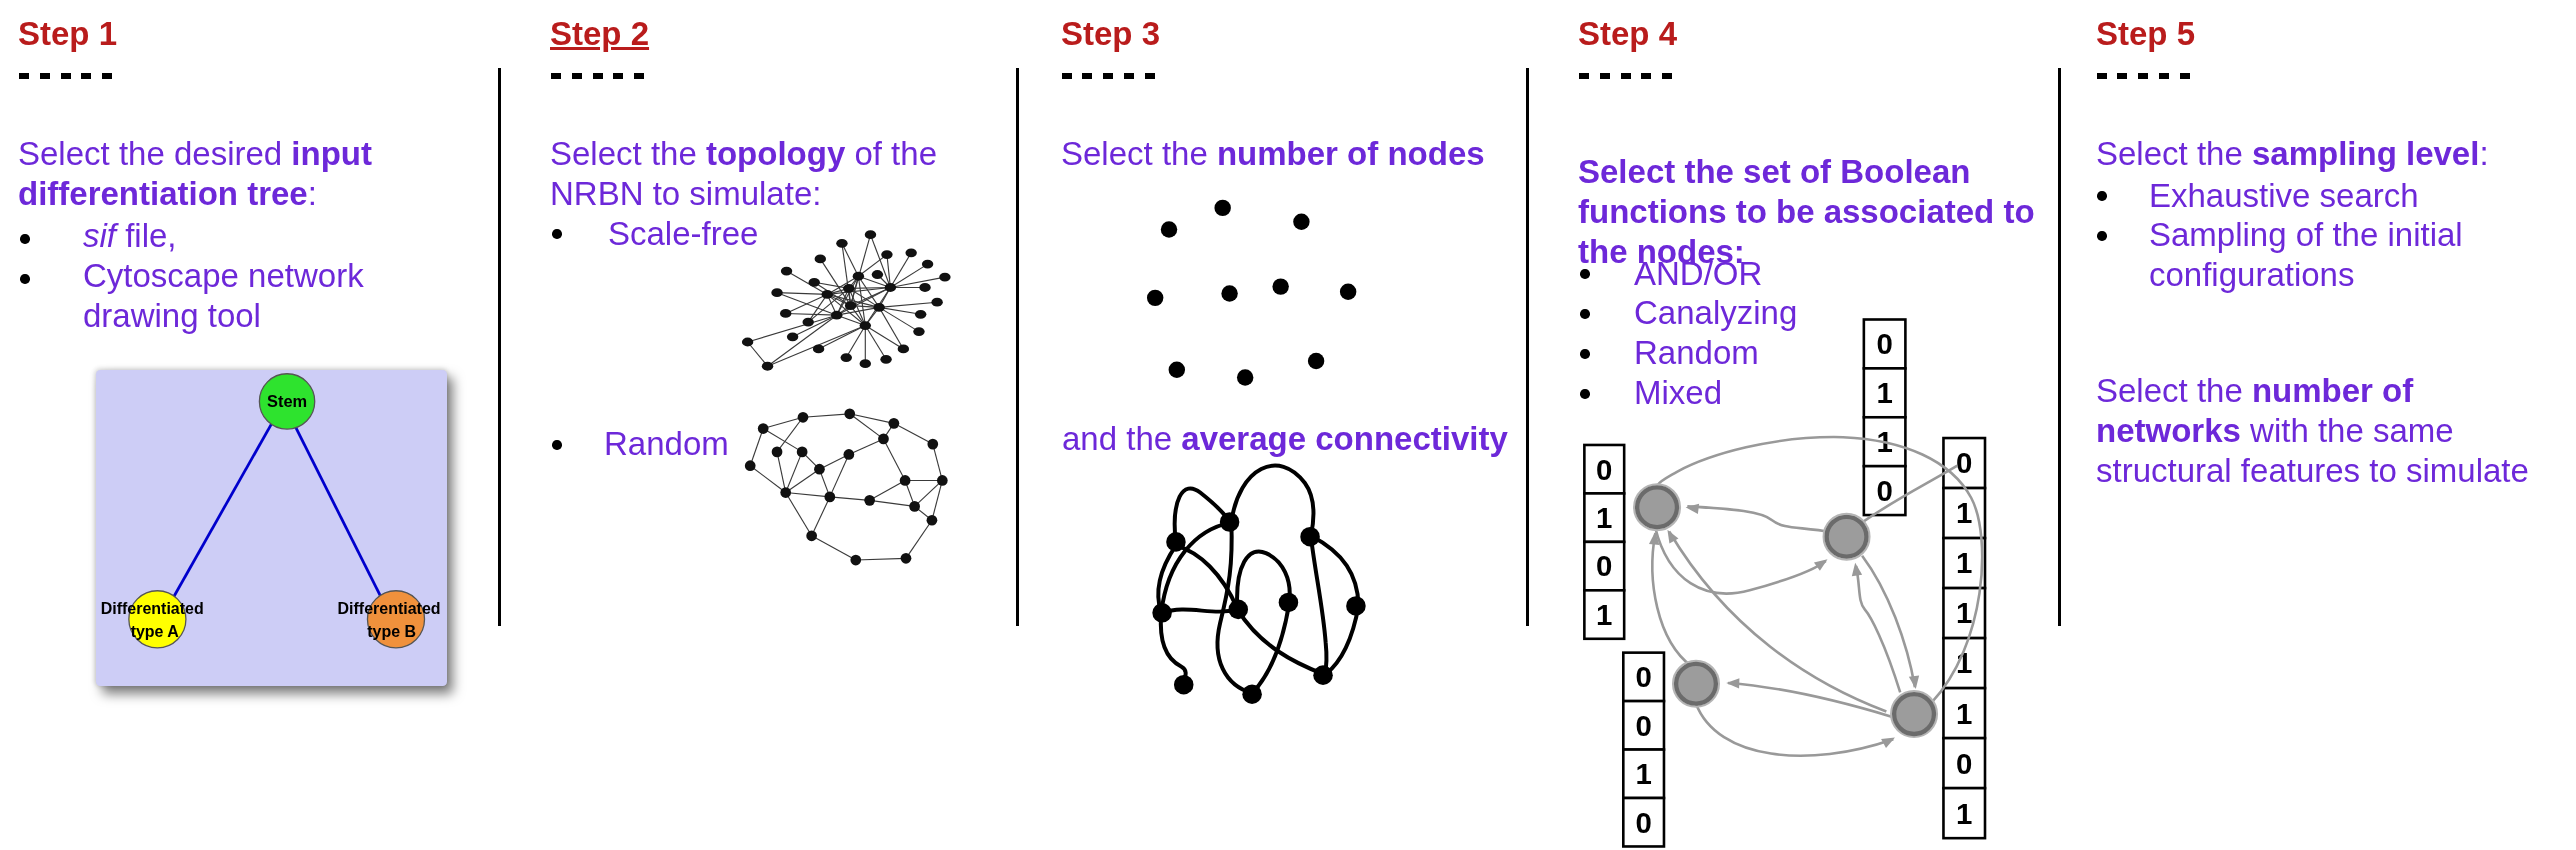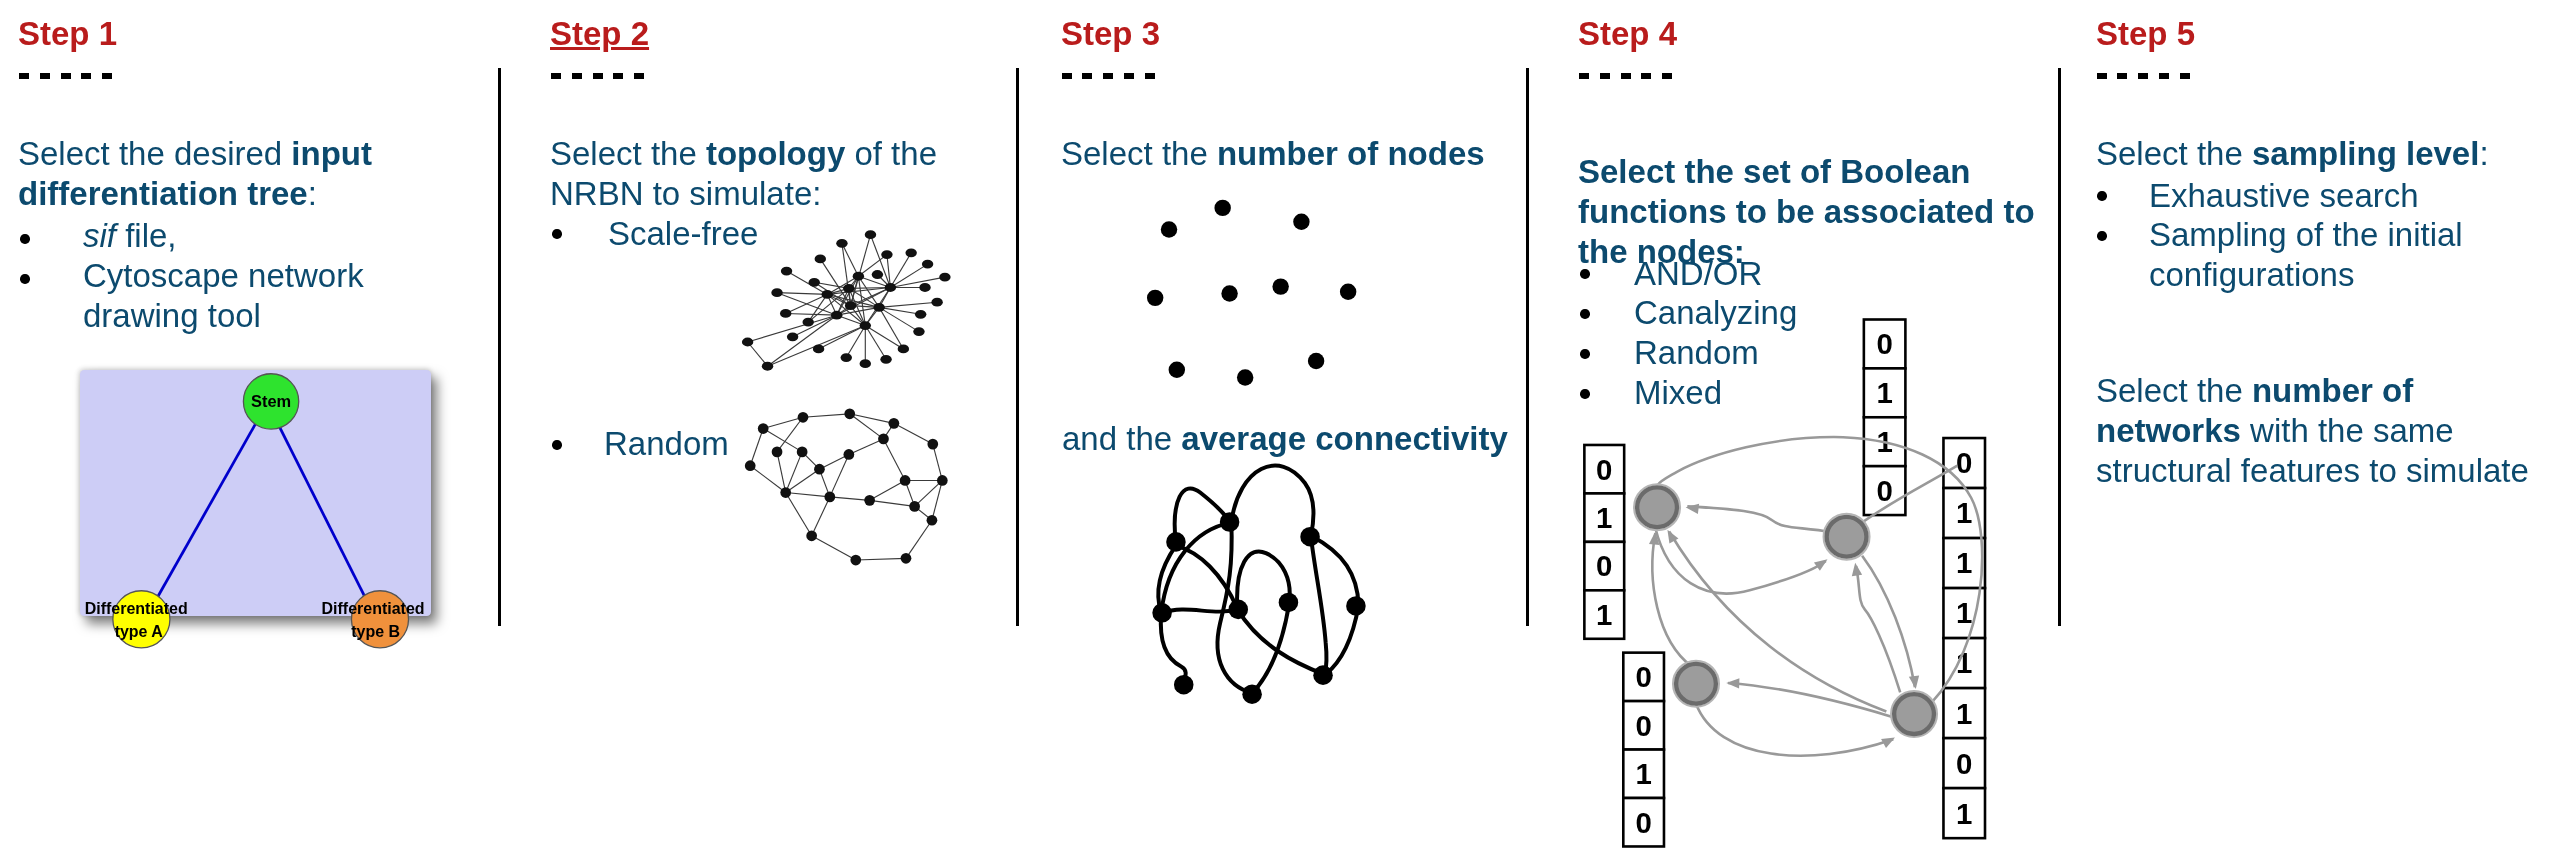--- a/index.html
+++ b/index.html
@@ -1,22 +1,22 @@
 <!DOCTYPE html>
 <html style="font-size:14px"><head>
 <meta charset="utf-8">
 <style>
   html,body{margin:0;padding:0;}
   body{width:2576px;height:851px;background:#ffffff;font-family:"Liberation Sans",sans-serif;position:relative;overflow:hidden;}
   .hd{position:absolute;font-size:33px;font-weight:bold;color:#b91c1c;line-height:40px;white-space:nowrap;}
-  .bt{position:absolute;font-size:33px;color:#0c4a6e;line-height:40px;white-space:nowrap;}
+  .bt{position:absolute;font-size:33px;color:#6d28d9;line-height:40px;white-space:nowrap;}
   .dash{position:absolute;width:9.5px;height:6px;background:#000;}
   .blt{position:absolute;width:9.5px;height:9.5px;border-radius:50%;background:#000;}
   .vline{position:absolute;width:2.6px;background:#000;top:68px;height:558px;}
-  #pic1{position:absolute;left:80px;top:370px;width:351px;height:246px;background:#cdcdf6;border-radius:4.3px;box-shadow:6px 7.8px 12px rgba(0,0,0,0.5), -0.9px -0.9px 5.2px rgba(0,0,0,0.18);}
+  #pic1{position:absolute;left:96px;top:370px;width:351px;height:316px;background:#cdcdf6;border-radius:4.3px;box-shadow:6px 7.8px 12px rgba(0,0,0,0.5), -0.9px -0.9px 5.2px rgba(0,0,0,0.18);}
 </style>
 </head>
 <body>
 
 <div class="dash" style="left:19px;top:73px;"></div>
 <div class="dash" style="left:40px;top:73px;"></div>
 <div class="dash" style="left:61px;top:73px;"></div>
 <div class="dash" style="left:81px;top:73px;"></div>
 <div class="dash" style="left:102px;top:73px;"></div>
 <div class="dash" style="left:551px;top:73px;"></div>

